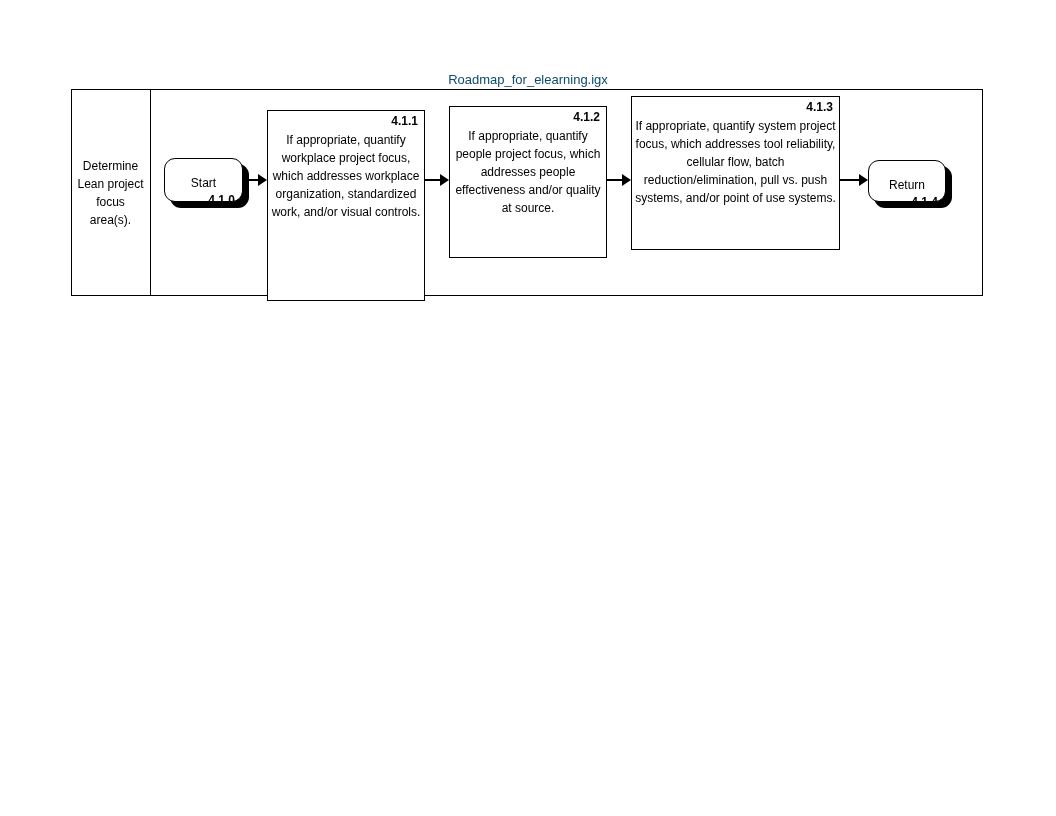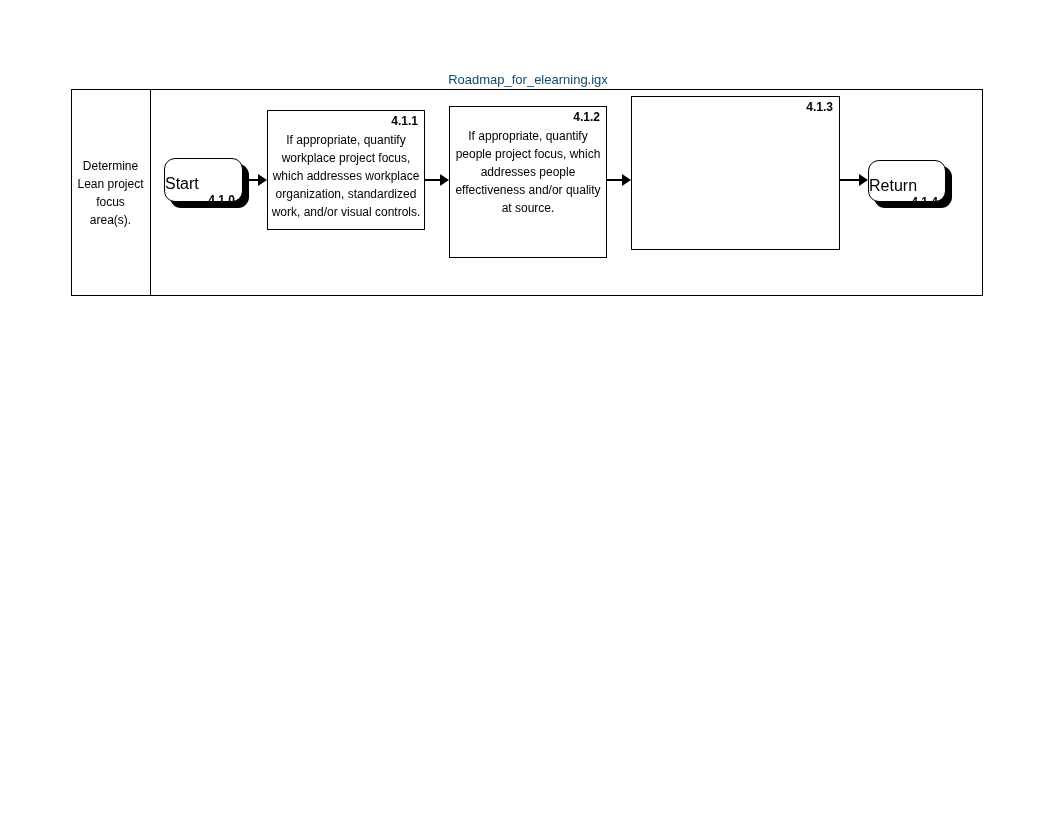--- a/index.html
+++ b/index.html
@@ -84,21 +84,22 @@
     font-size: 12px;
     font-weight: bold;
     line-height: 14px;
     margin-top: 31px;
   }
   .term-label {
     position: absolute;
     left: 0;
     right: 0;
     top: 17px;
-    font-size: 16px;
+    text-align: center;
+    font-size: 12px;
     line-height: 15px;
   }
 
   
   .process-box {
     position: absolute;
     box-sizing: border-box;
     background: #fff;
     border: 1.5px solid #000;
     z-index: 3;
@@ -159,21 +160,21 @@
 <div class="terminator" style="left:164px; top:158px; width:79px; height:44px;">
   <div class="term-num">4.1.0</div>
   <div class="term-label">Start</div>
 </div>
 
 <div class="connector" style="left:243px; top:174px; width:24px;">
   <div class="shaft" style="width:16px;"></div>
   <div class="head" style="left:15px;"></div>
 </div>
 
-<div class="process-box" style="left:267px; top:110px; width:158px; height:120px;">
+<div class="process-box" style="left:267px; top:110px; width:158px; height:191px;">
   <div class="proc-num">4.1.1</div>
   <div class="proc-text">If appropriate, quantify workplace project focus, which addresses workplace organization, standardized work, and/or visual controls.</div>
 </div>
 
 <div class="connector" style="left:425px; top:174px; width:24px;">
   <div class="shaft" style="width:16px;"></div>
   <div class="head" style="left:15px;"></div>
 </div>
 
 <div class="process-box" style="left:449px; top:106px; width:158px; height:152px;">
@@ -181,20 +182,21 @@
   <div class="proc-text">If appropriate, quantify people project focus, which addresses people effectiveness and/or quality at source.</div>
 </div>
 
 <div class="connector" style="left:607px; top:174px; width:24px;">
   <div class="shaft" style="width:16px;"></div>
   <div class="head" style="left:15px;"></div>
 </div>
 
 <div class="process-box" style="left:631px; top:96px; width:209px; height:154px;">
   <div class="proc-num">4.1.3</div>
+  <div class="proc-text">If appropriate, quantify system project focus, which addresses tool reliability, cellular flow, batch reduction/elimination, pull vs. push systems, and/or point of use systems.</div>
 </div>
 
 <div class="connector" style="left:840px; top:174px; width:28px;">
   <div class="shaft" style="width:20px;"></div>
   <div class="head" style="left:19px;"></div>
 </div>
 
 <div class="terminator-shadow" style="left:874px; top:166px; width:78px; height:42px;"></div>
 <div class="terminator" style="left:868px; top:160px; width:78px; height:42px;padding-left:12px;">
   <div class="term-num">4.1.4</div>

